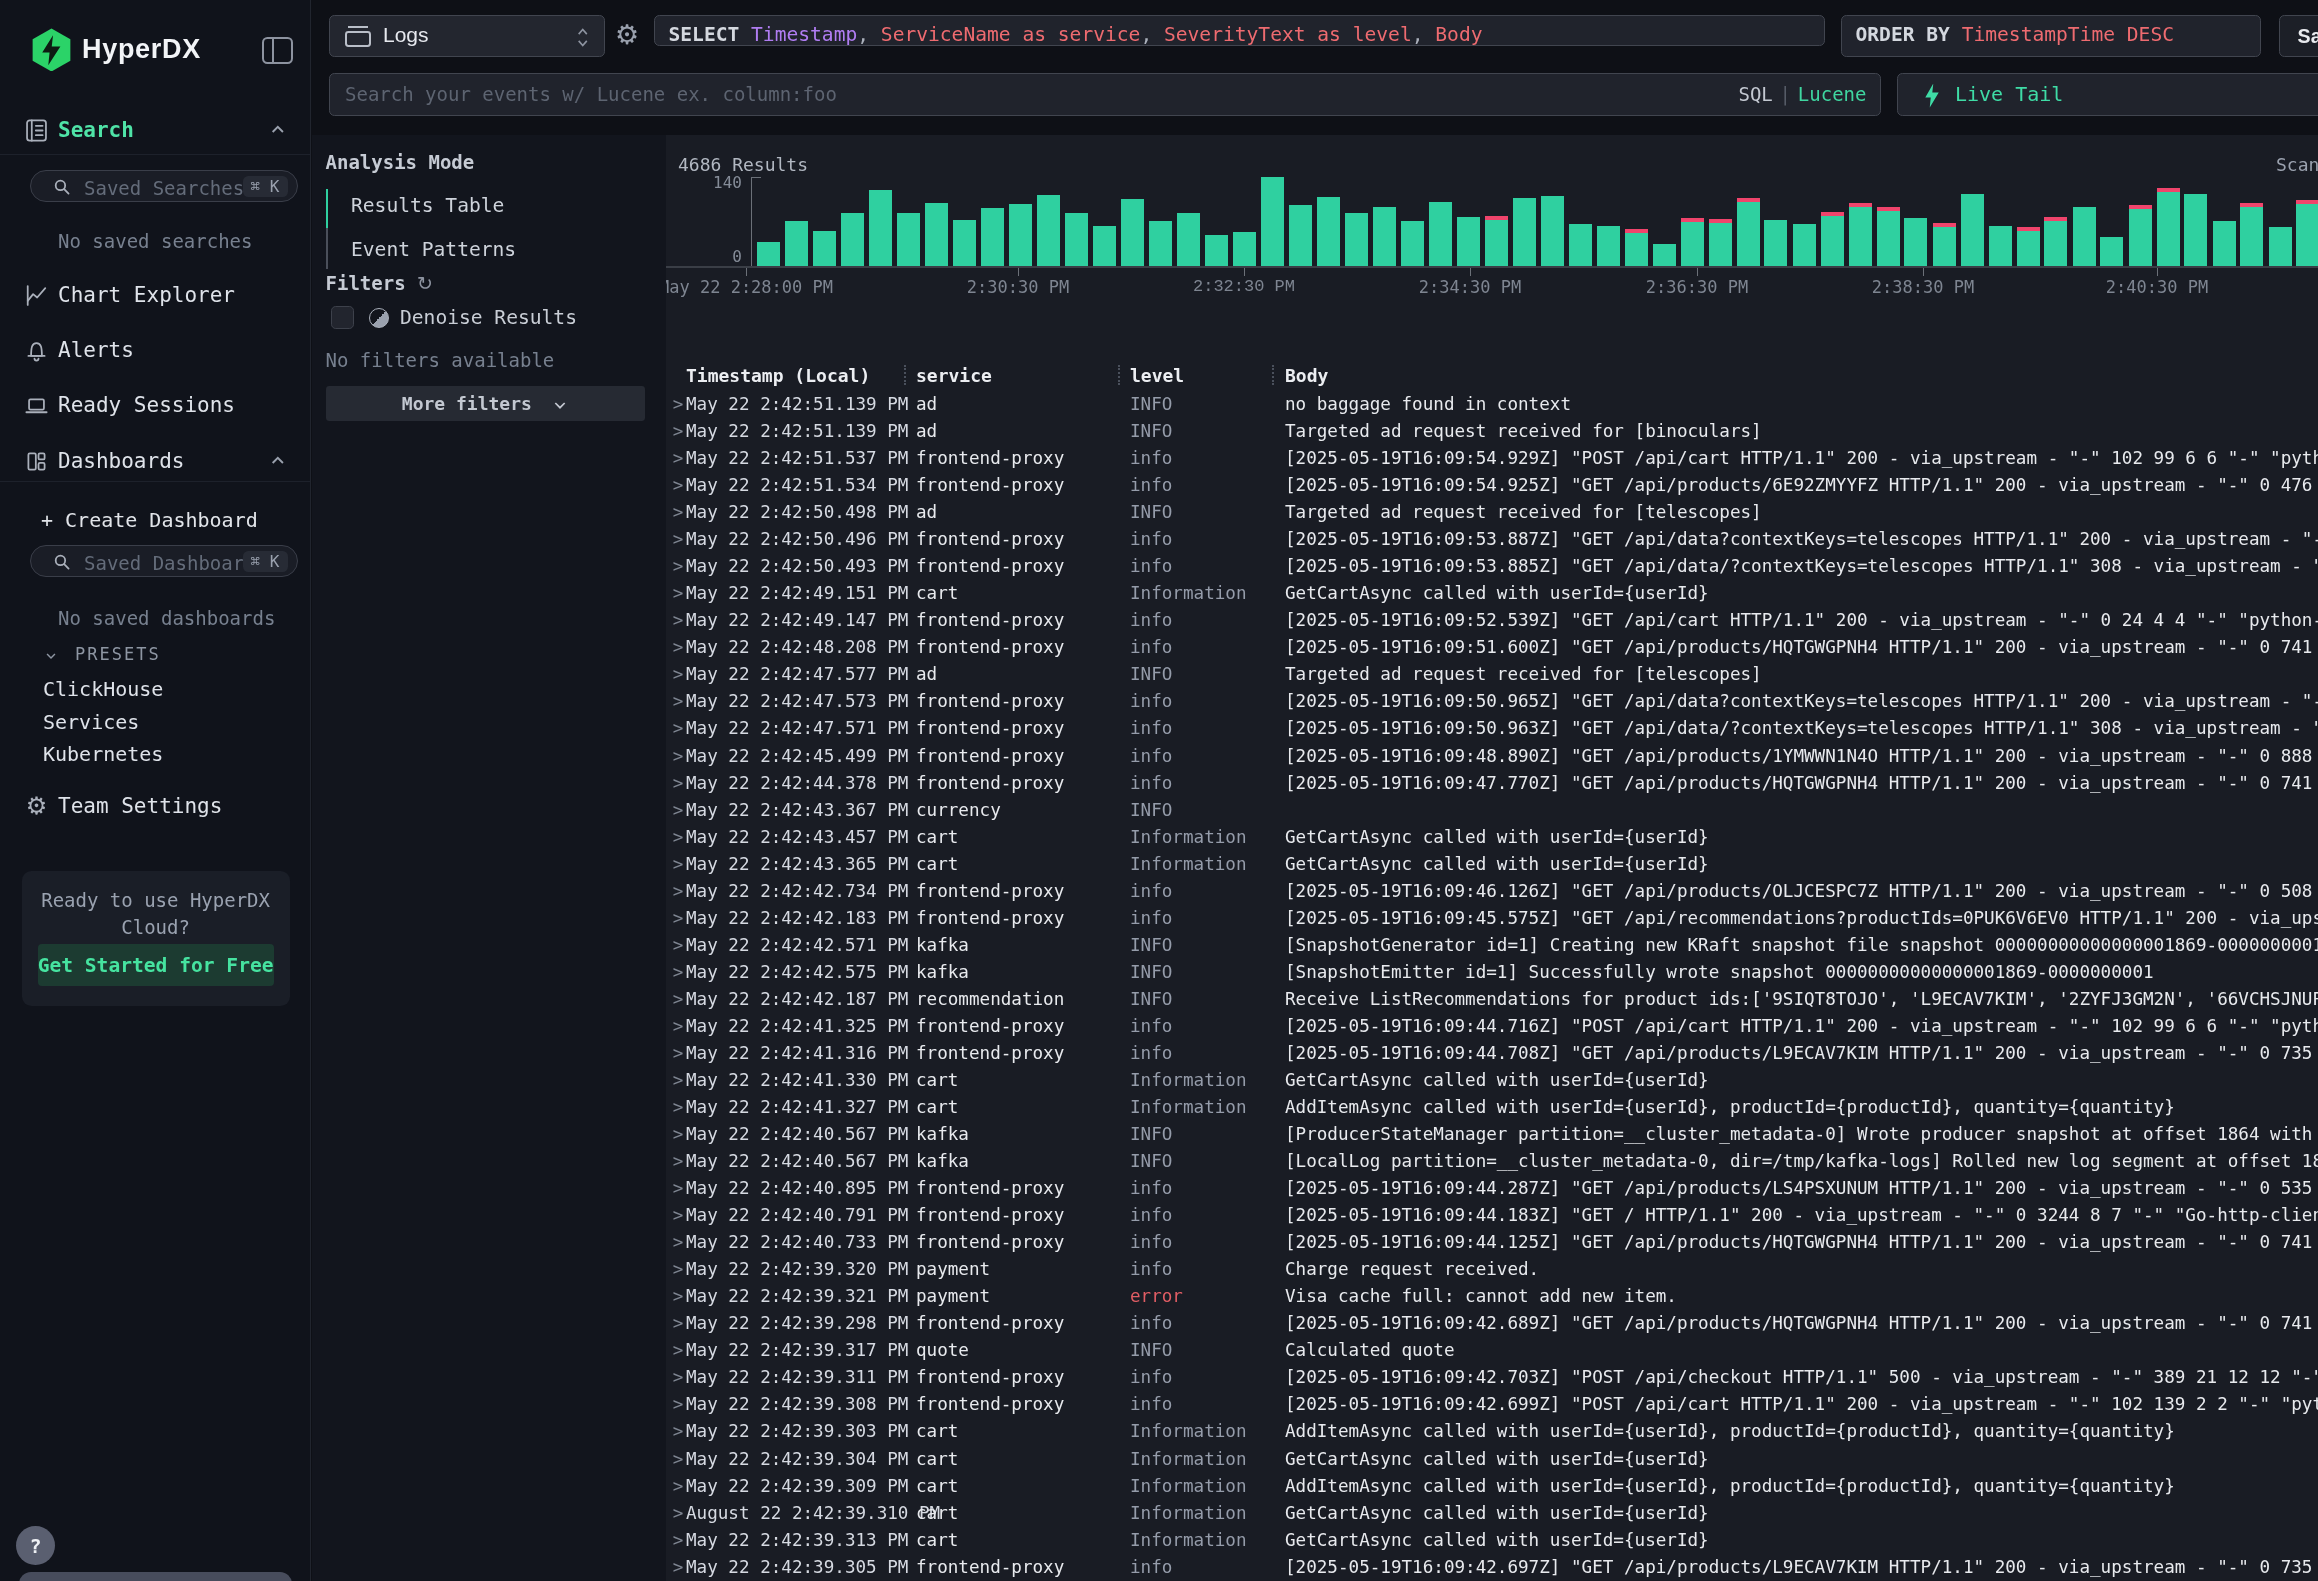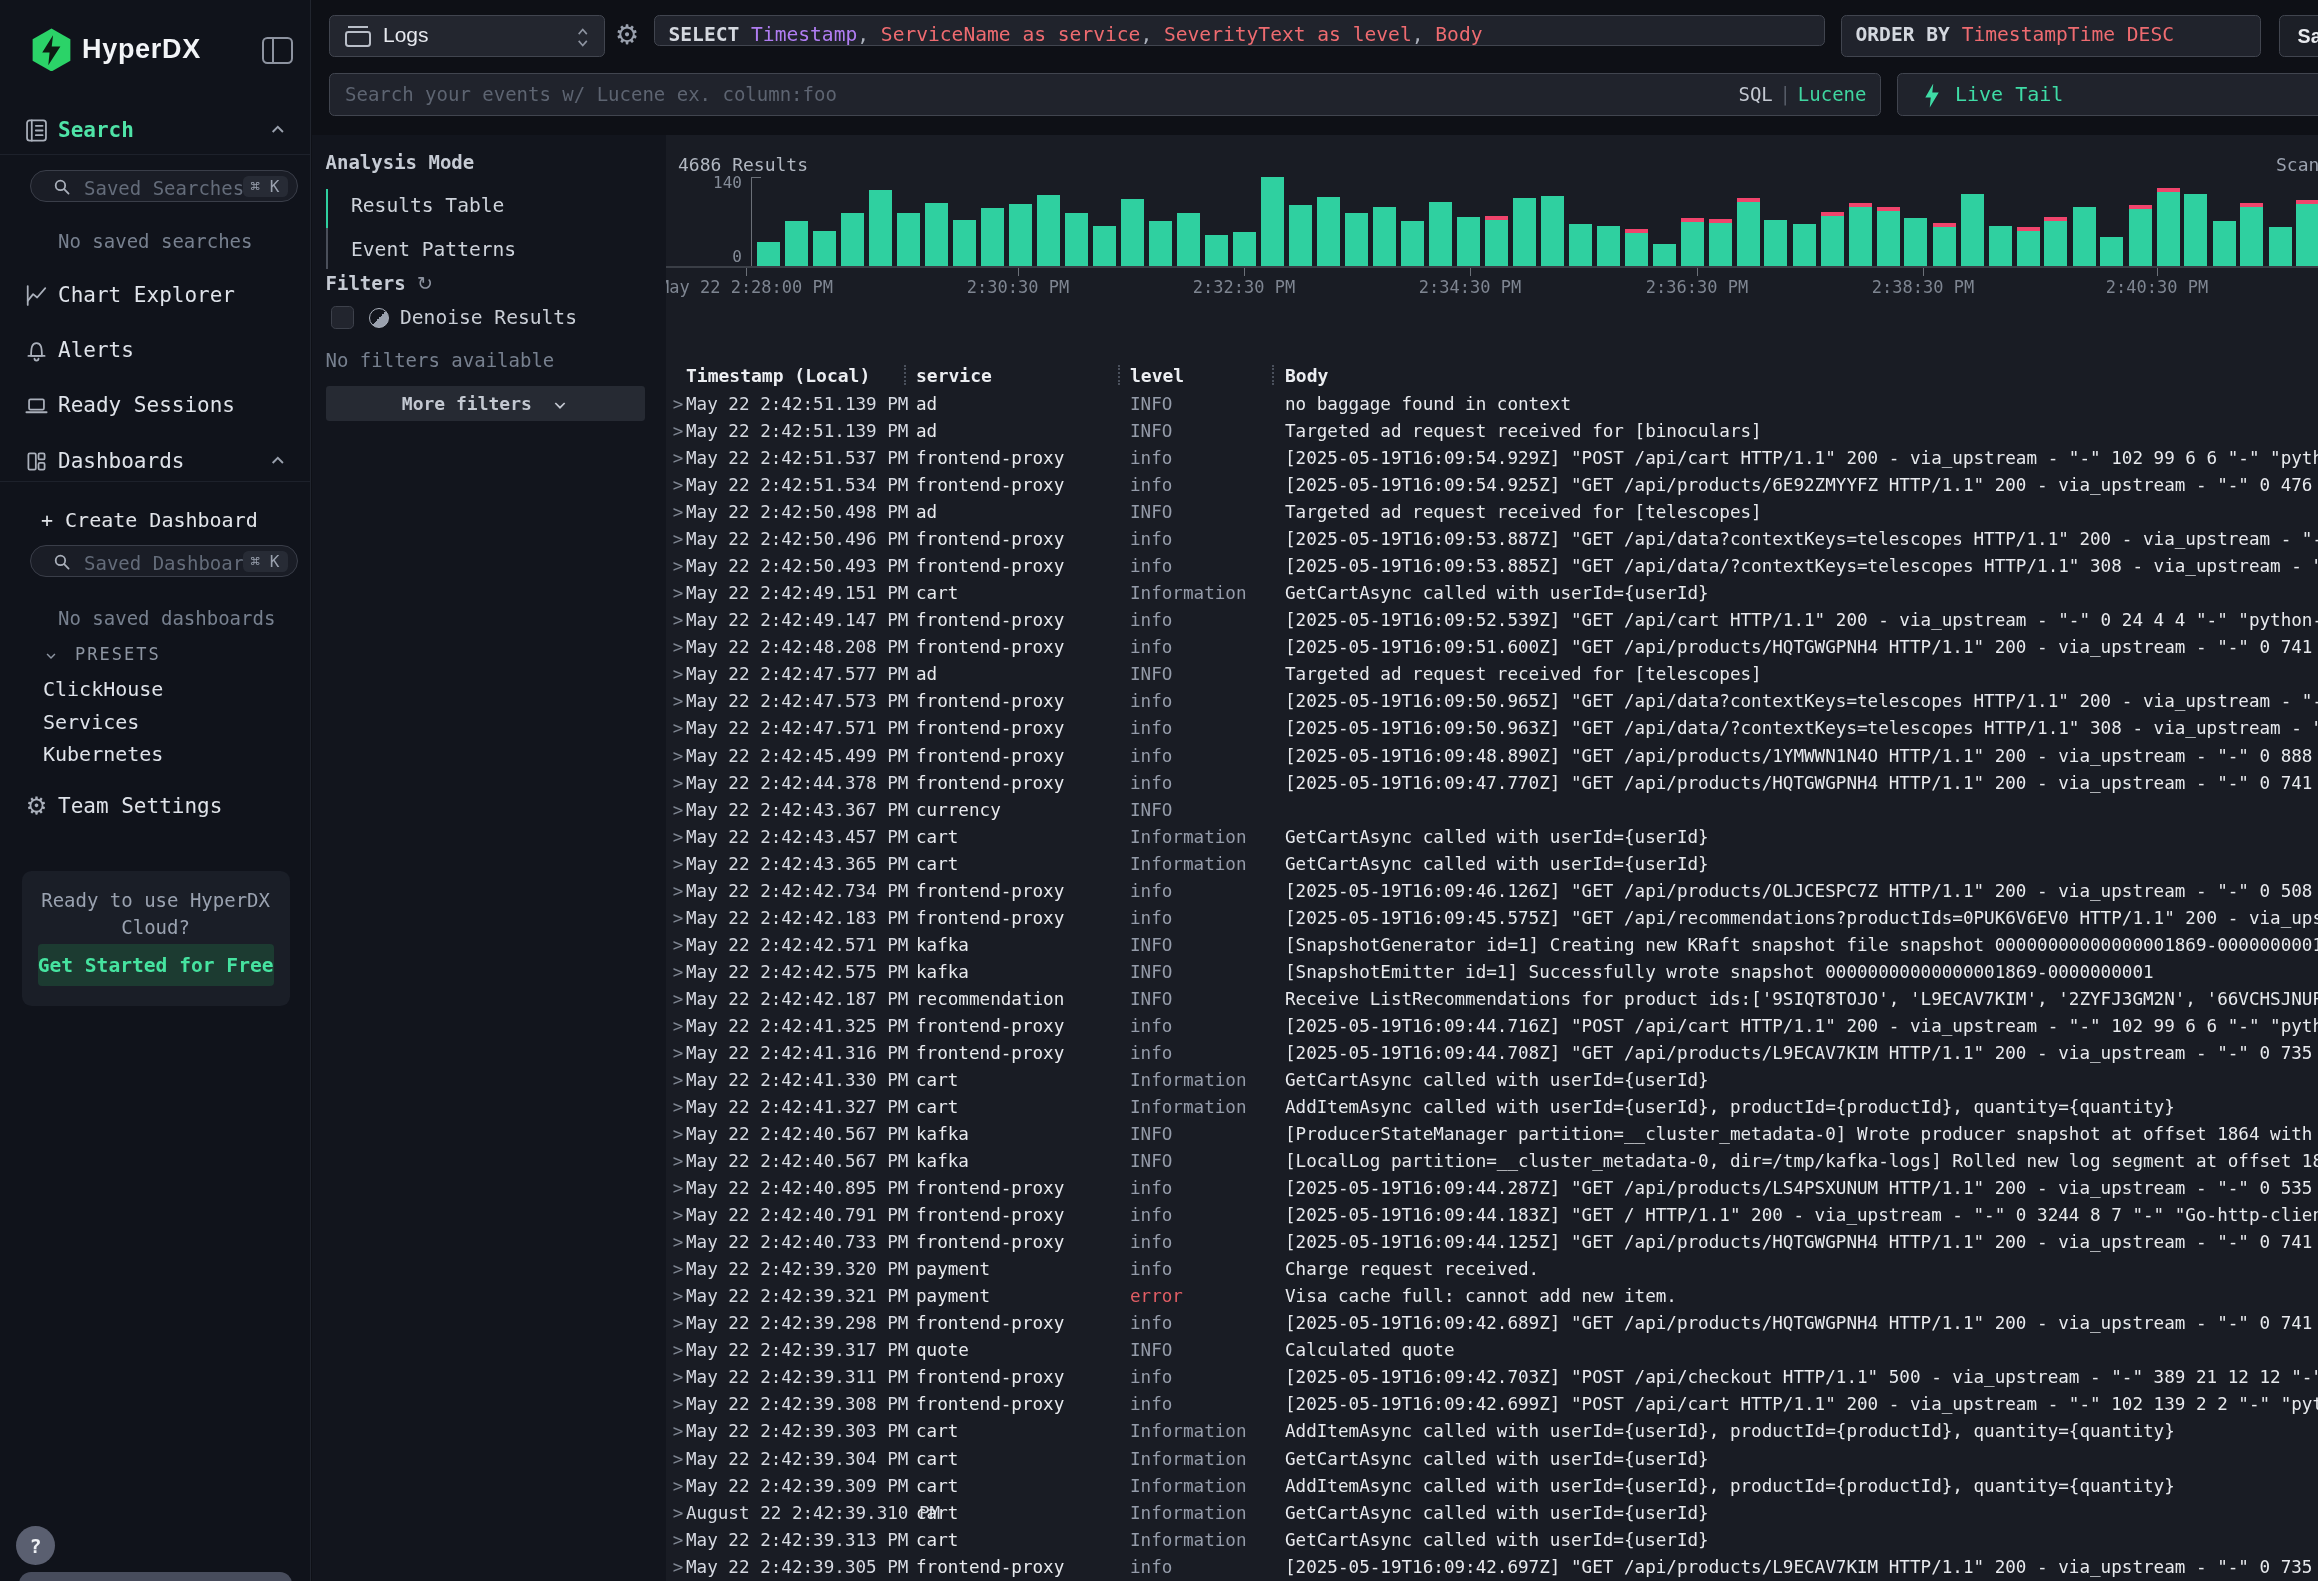--- a/index.html
+++ b/index.html
@@ -416,21 +416,21 @@
           <div class="errcap" style="height: 4px;"></div>
         </div>
       </div>
     <div id="baseline"></div>
     <div id="xaxis">
         <div class="xtick" style="left: 80px;"></div>
         <div class="xlab" style="left: 80px;">May 22 2:28:00 PM</div>
         <div class="xtick" style="left: 352px;"></div>
         <div class="xlab" style="left: 352px;">2:30:30 PM</div>
         <div class="xtick" style="left: 578px;"></div>
-        <div class="xlab" style="left: 578px;">2:32:30 PM</div>
+        <div class="xlab" style="left: 578px; font-family: Liberation Mono, monospace;">2:32:30 PM</div>
         <div class="xtick" style="left: 804px;"></div>
         <div class="xlab" style="left: 804px;">2:34:30 PM</div>
         <div class="xtick" style="left: 1031px;"></div>
         <div class="xlab" style="left: 1031px;">2:36:30 PM</div>
         <div class="xtick" style="left: 1257px;"></div>
         <div class="xlab" style="left: 1257px;">2:38:30 PM</div>
         <div class="xtick" style="left: 1491px;"></div>
         <div class="xlab" style="left: 1491px;">2:40:30 PM</div>
       </div>
 

